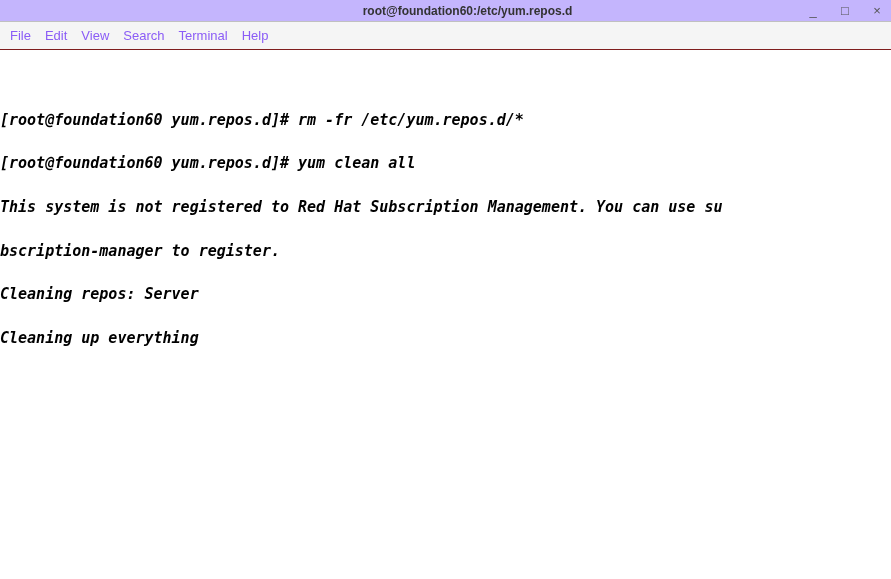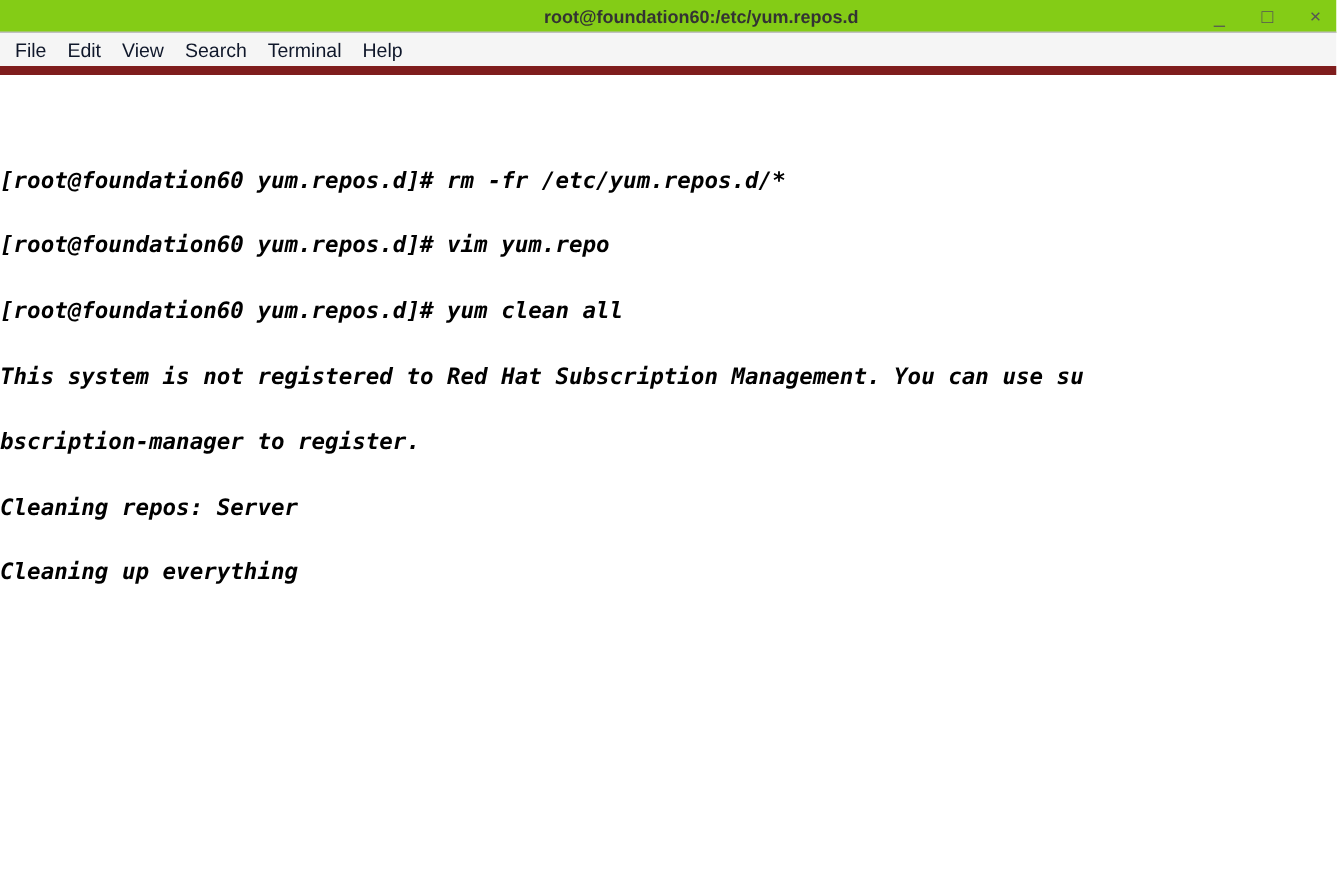--- a/index.html
+++ b/index.html
@@ -9,21 +9,21 @@
     }
     body {
       background: #ffffff;
       font-family: sans-serif;
       font-size: 13px;
       width: 891px;
       height: 579px;
       overflow: hidden;
     }
     .titlebar {
-      background: #84cc16;
+      background: #c4b5fd;
       height: 22px;
       display: flex;
       align-items: center;
       justify-content: center;
       position: relative;
       border-bottom: 1px solid #c0c0c0;
       padding-left: 44px;
     }
     .titlebar-text {
       color: #333;
@@ -47,22 +47,22 @@
       text-align: center;
       line-height: 1;
     }
     .menubar {
       background: #f5f5f5;
       height: 28px;
       display: flex;
       align-items: center;
       gap: 14px;
       padding-left: 10px;
-      border-bottom: 6px solid #7f1d1d;
-      color: #0f172a;
+      border-bottom: 1px solid #7f1d1d;
+      color: #8b5cf6;
     }
     .menu-item {
       cursor: pointer;
       font-size: 13px;
     }
     .terminal {
       background: #ffffff;
       color: #000;
       font-family: "DejaVu Sans Mono", "Liberation Mono", monospace;
       font-size: 15px;
@@ -93,21 +93,20 @@
   <span class="menu-item">File</span>
   <span class="menu-item">Edit</span>
   <span class="menu-item">View</span>
   <span class="menu-item">Search</span>
   <span class="menu-item">Terminal</span>
   <span class="menu-item">Help</span>
 </div>
 
 <div class="terminal">
 <div class="terminal-line"><span>[root@foundation60 yum.repos.d]# </span><span>rm -fr /etc/yum.repos.d/*</span></div>
-<div class="terminal-line"><span>[root@foundation60 yum.repos.d]# </span><span>vim yum.repo</span></div>
 <div class="terminal-line"><span>[root@foundation60 yum.repos.d]# </span><span>yum clean all</span></div>
 <div class="terminal-line">This system is not registered to Red Hat Subscription Management. You can use su</div>
 <div class="terminal-line">bscription-manager to register.</div>
 <div class="terminal-line">Cleaning repos: Server</div>
 <div class="terminal-line">Cleaning up everything</div>
 
 
 
 
 

